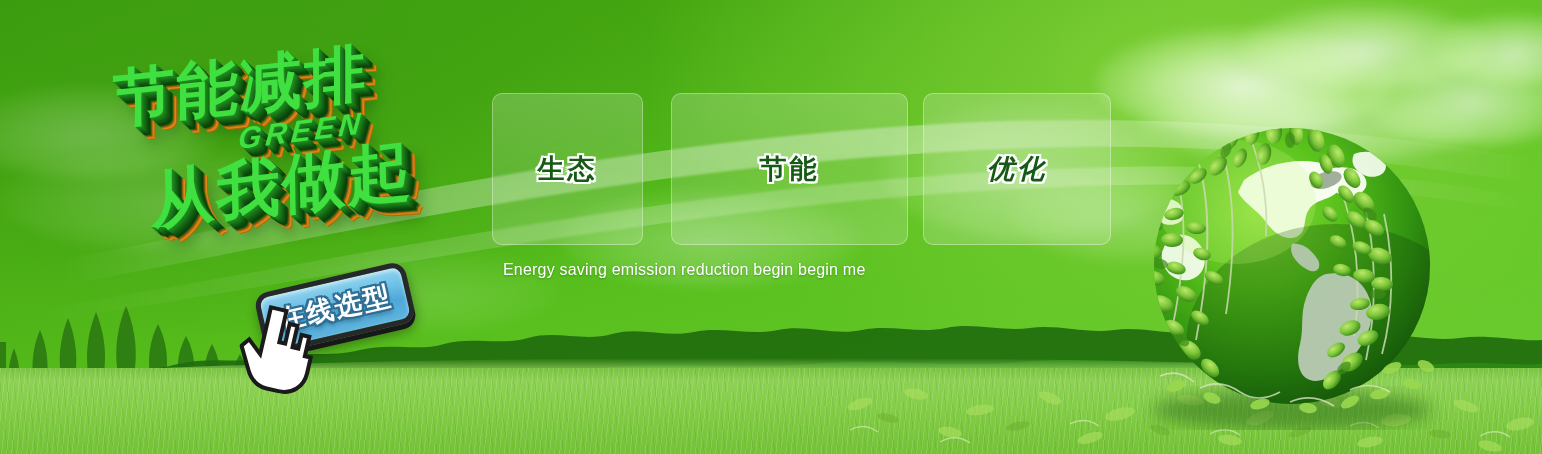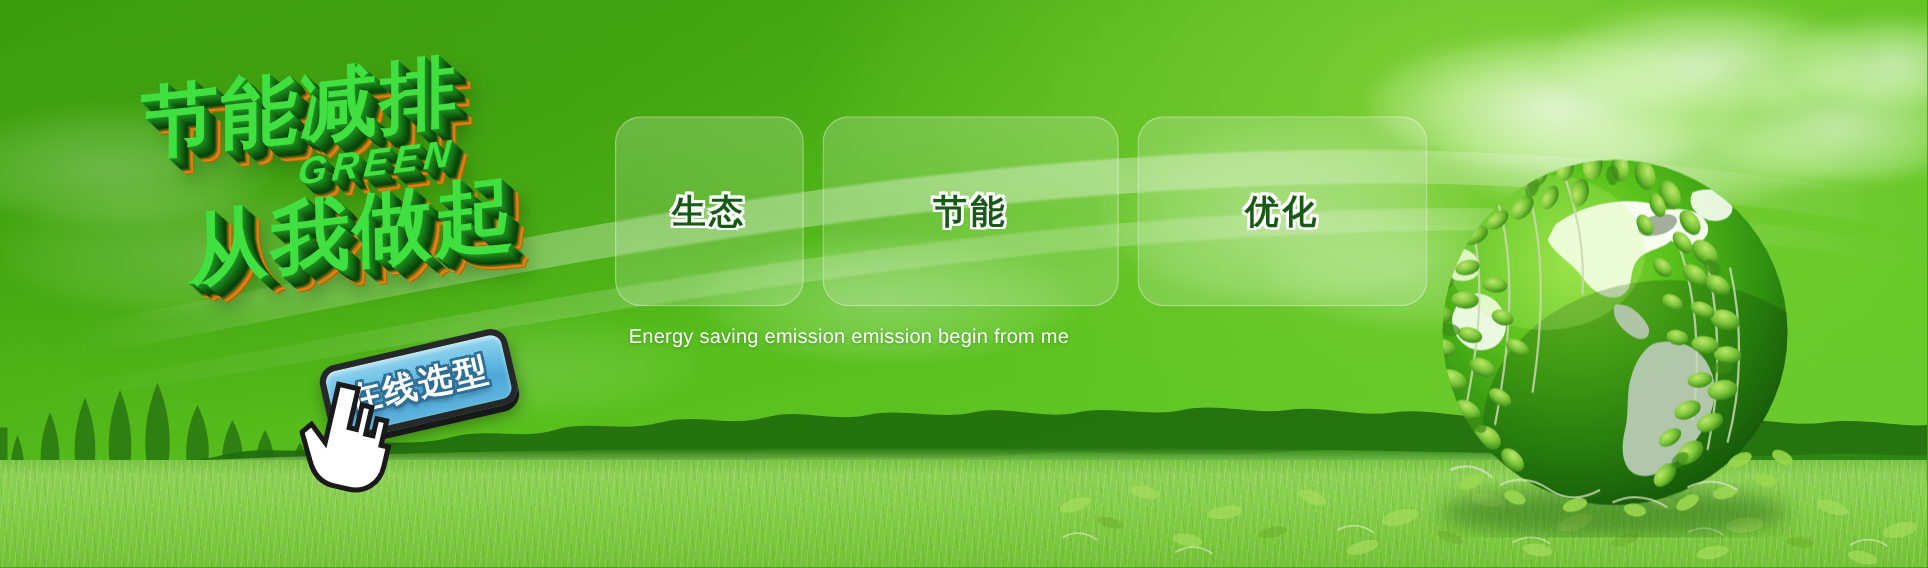--- a/index.html
+++ b/index.html
@@ -121,31 +121,31 @@
     pointer-events:none;
   }
 
   
   .cards{
     position:absolute;left:492px;top:93px;
     display:flex;gap:15px;
   }
   .card{
     width:151px;height:152px;
-    border-radius:21px;
+    border-radius:10px;
     background:linear-gradient(to bottom, rgba(255,255,255,.20) 0%, rgba(255,255,255,.13) 50%, rgba(255,255,255,.18) 100%);
     border:1px solid rgba(255,255,255,.33);
     box-sizing:border-box;
     display:flex;flex-direction:column;
     align-items:center;justify-content:center;
     gap:22px;
     backdrop-filter:blur(1px);
   }
-  .card.wide{width:237px;}
-  .card.opt{width:232px;}
+  .card.wide{width:237px;margin-left:13px;}
+  .card.opt{width:188px;font-style:italic;}
   .card-cn{
     font-size:27px;font-weight:700;color:#165a16;letter-spacing:3px;
     text-shadow:
       -2px -2px 0 #fff, 2px -2px 0 #fff, -2px 2px 0 #fff, 2px 2px 0 #fff,
       0 -2px 0 #fff, 0 2px 0 #fff, -2px 0 0 #fff, 2px 0 0 #fff,
       -1px -2px 0 #fff, 1px 2px 0 #fff;
   }
   .card-en{
     font-size:33px;font-weight:400;color:#165a16;letter-spacing:0px;white-space:nowrap;
     text-shadow:
@@ -309,21 +309,21 @@
       <div class="card-cn">生态</div>
     </div>
     <div class="card wide">
       <div class="card-cn">节能</div>
     </div>
     <div class="card opt">
       <div class="card-cn">优化</div>
     </div>
   </div>
 
-  <div class="subtitle">Energy saving emission emission begin from me</div>
+  <div class="subtitle">Energy saving emission reduction begin begin me</div>
 
   <div class="globe-wrap">
     <svg viewBox="0 0 310 312" width="310" height="312">
       <defs>
         <radialGradient id="sph" cx="38%" cy="30%" r="78%">
           <stop offset="0%" stop-color="#8fe03c"></stop>
           <stop offset="38%" stop-color="#57c01a"></stop>
           <stop offset="72%" stop-color="#2f8f10"></stop>
           <stop offset="100%" stop-color="#14560a"></stop>
         </radialGradient>

